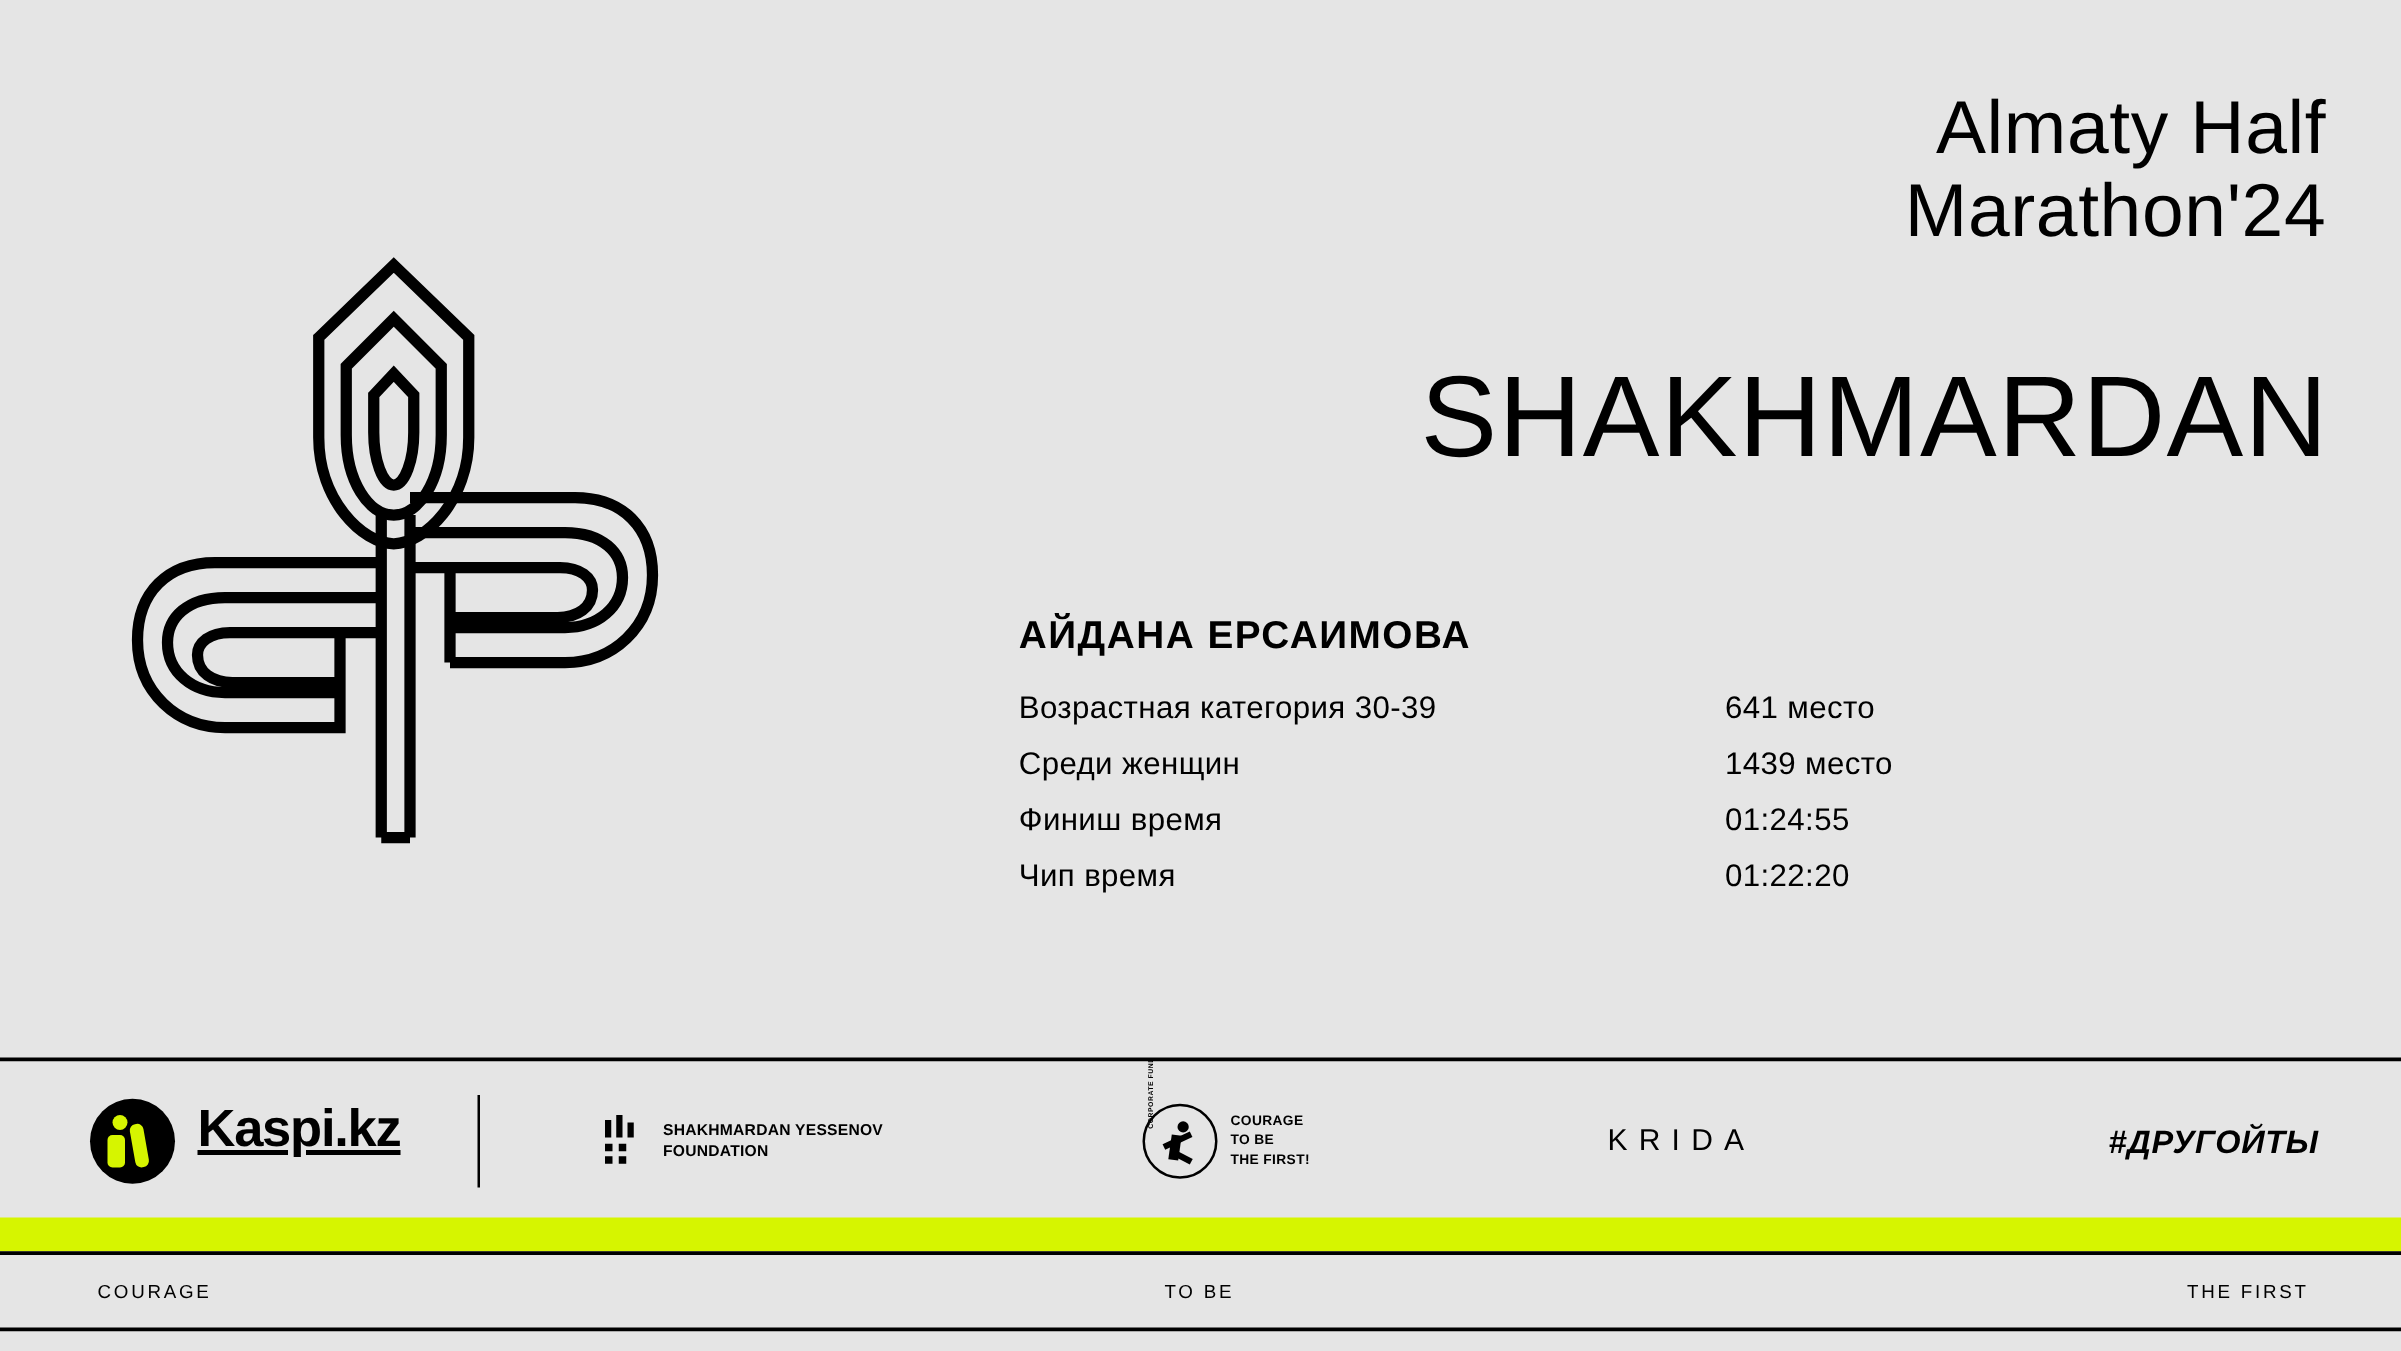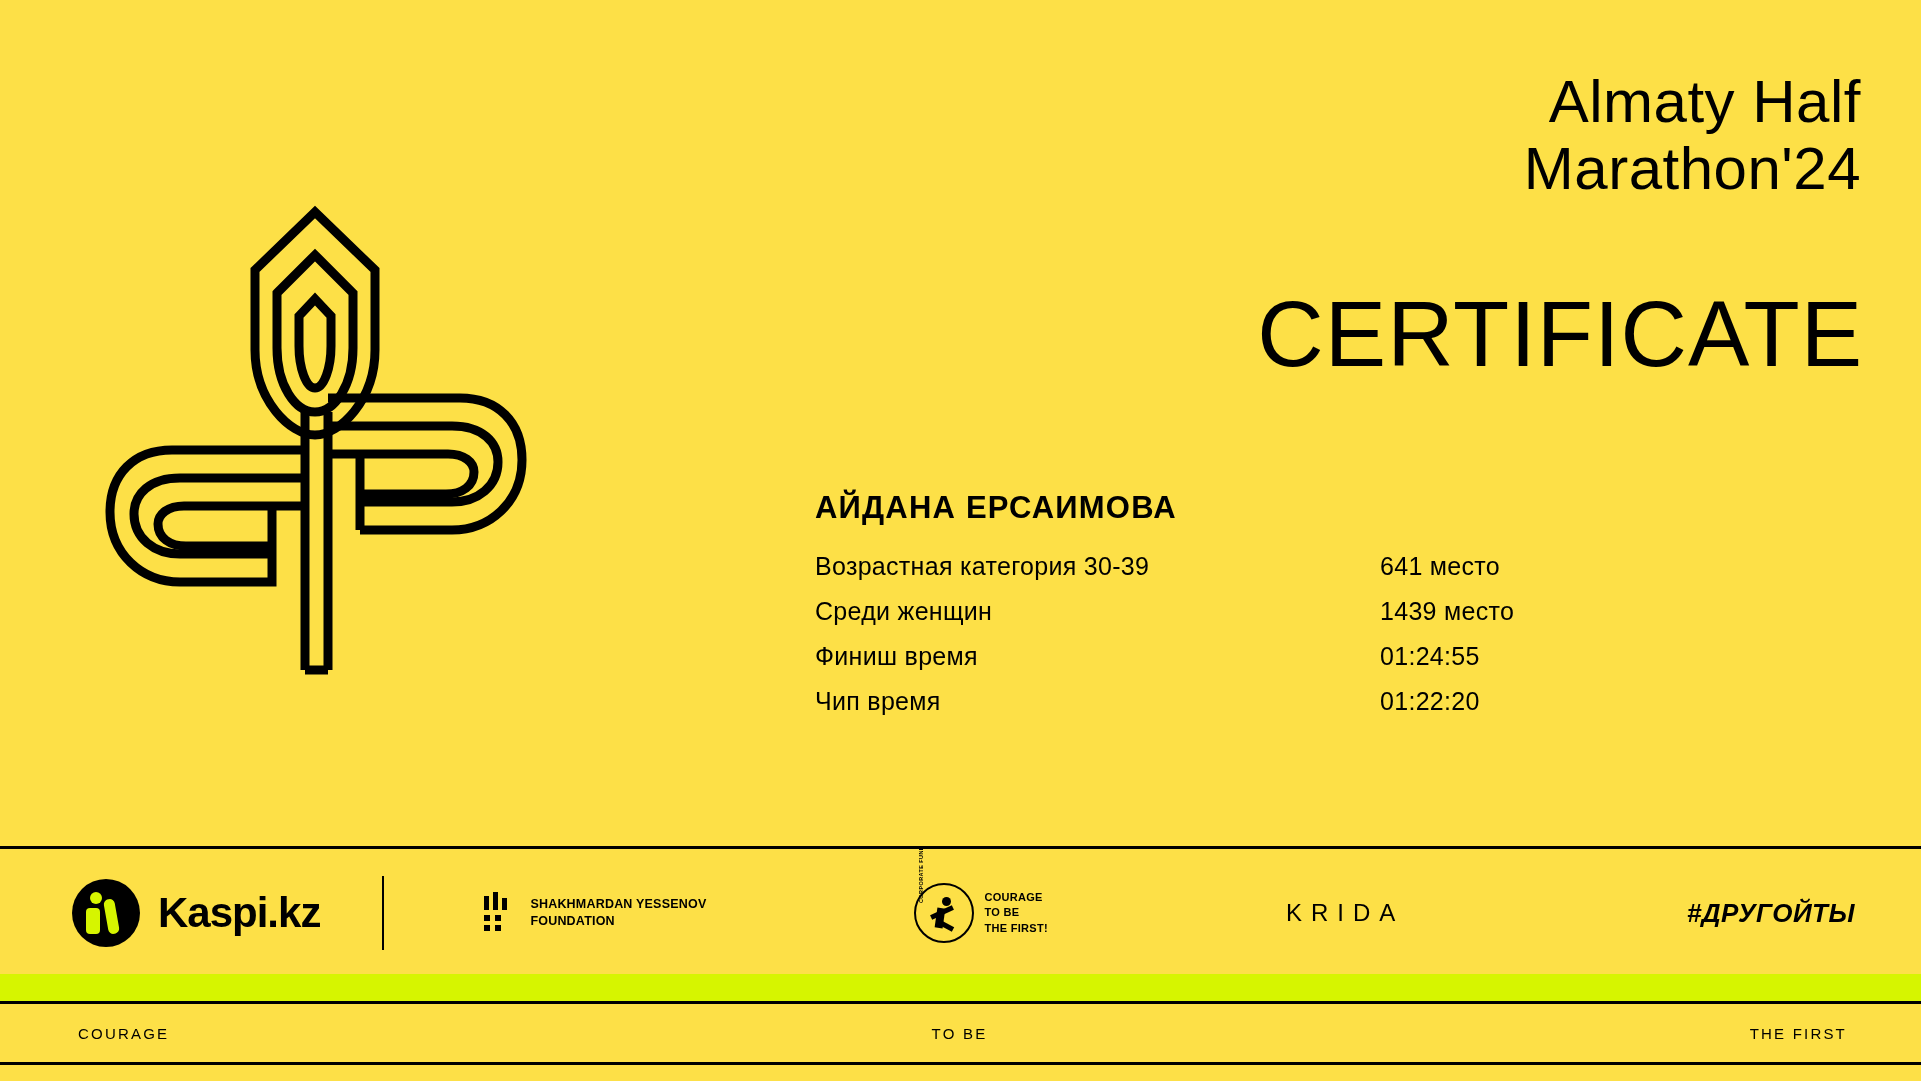--- a/index.html
+++ b/index.html
@@ -7,21 +7,21 @@
     padding: 0;
     background: #ffffff;
   }
   body {
     font-family: "Liberation Sans", sans-serif;
   }
   .page {
     position: relative;
     width: 1921px;
     height: 1081px;
-    background: #fde047;
+    background: #e5e5e5;
     overflow: hidden;
   }
 
   
   .top {
     position: relative;
     height: 846px;
   }
 
   .logo-wrap {
@@ -93,22 +93,22 @@
     top: 846px;
     width: 100%;
     height: 128px;
     border-top: 3px solid #000;
     border-bottom: 3px solid #000;
     display: flex;
     align-items: center;
   }
   .kaspi {
     display: flex;
-    align-items: center;
     margin-left: 72px;
+    text-decoration: underline;
   }
   .kaspi-mark {
     width: 68px;
     height: 68px;
     border-radius: 50%;
     background: #000;
     position: relative;
     margin-right: 18px;
     flex: 0 0 68px;
   }
@@ -321,21 +321,21 @@
 
         <path d="M245 300 H112 C74 300 50 324 50 362 C50 404 82 432 120 432 H212 V360"></path>
         <path d="M245 328 H120 C90 328 74 344 74 364 C74 388 94 404 120 404 H212"></path>
         <path d="M245 356 H124 C108 356 98 364 98 374 C98 388 110 396 126 396 H212"></path>
       </svg>
     </div>
 
     <div class="event-title">Almaty Half
 Marathon'24</div>
 
-    <div class="cert-word">CERTIFICATE</div>
+    <div class="cert-word">SHAKHMARDAN</div>
 
     <div class="details">
       <div class="athlete-name">АЙДАНА ЕРСАИМОВА</div>
 
       <div class="row">
         <div class="label">Возрастная категория 30-39</div>
         <div class="value">641 место</div>
       </div>
       <div class="row">
         <div class="label">Среди женщин</div>

